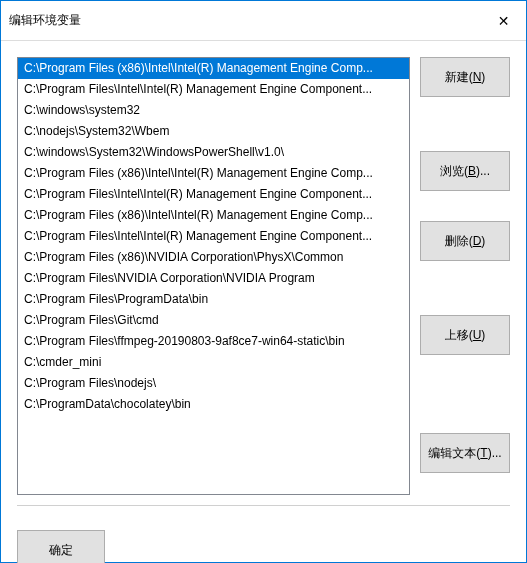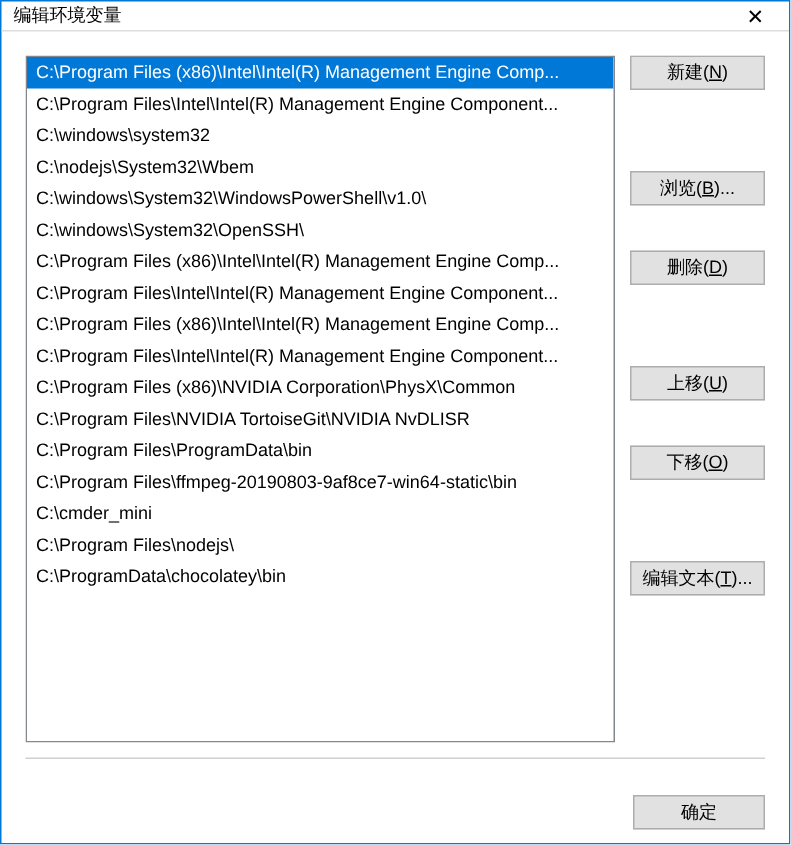--- a/index.html
+++ b/index.html
@@ -1,32 +1,32 @@
 <!DOCTYPE html>
 <html><head>
   <meta charset="utf-8">
   <style>
     * { box-sizing: border-box; margin: 0; padding: 0; }
     body { font-family: "Microsoft YaHei", "Segoe UI", sans-serif; font-size: 12px; background: #fff; }
     .window { width: 527px; height: 563px; border: 1px solid #0078d7; display: flex; flex-direction: column; background: #fff; }
-    .titlebar { height: 20px; display: flex; align-items: center; justify-content: space-between; padding-left: 8px; border-bottom: 1px solid #ddd; }
+    .titlebar { height: 40px; display: flex; align-items: center; justify-content: space-between; padding-left: 8px; border-bottom: 1px solid #ddd; }
     .titlebar-text { font-size: 12px; color: #000; }
     .close-btn { width: 45px; height: 29px; display: flex; align-items: center; justify-content: center; cursor: pointer; }
     .close-x { font-size: 14px; font-family: Arial; line-height: 1; }
     .content { flex: 1; display: flex; flex-direction: column; padding: 16px 16px 12px 16px; }
     .main-row { flex: 1; display: flex; gap: 10px; overflow: hidden; }
     .listbox { flex: 1; border: 1px solid #828790; background: #fff; overflow-y: auto; }
     .list-item { padding: 3px 6px; font-size: 12px; white-space: nowrap; overflow: hidden; text-overflow: ellipsis; cursor: default; line-height: 15px; }
     .list-item.selected { background: #0078d7; color: #fff; }
     .list-item.highlighted { position: relative; }
     .list-item.highlighted::after { content: ""; position: absolute; left: 2px; right: 2px; top: -1px; bottom: -1px; border: 3px solid #e60000; pointer-events: none; }
     .button-col { width: 90px; display: flex; flex-direction: column; gap: 6px; }
     .btn-spacer { height: 18px; }
-    .win-btn { height: 23px; background: #e1e1e1; border: 1px solid #adadad; font-size: 12px; cursor: pointer; font-family: inherit; padding: 0 4px; }
-    .footer { height: 44px; padding: 12px 16px 8px 16px; display: flex; justify-content: flex-end; gap: 8px; border-top: 0px solid #ddd; }
+    .win-btn { height: 40px; background: #e1e1e1; border: 1px solid #adadad; font-size: 12px; cursor: pointer; font-family: inherit; padding: 0 4px; }
+    .footer { height: 44px; padding: 12px 16px 8px 16px; display: flex; justify-content: space-between; gap: 8px; border-top: 0px solid #ddd; }
     .footer .win-btn { width: 88px; }
     .divider { margin-top: 10px; border-top: 1px solid #d0d0d0; }
     .shortcut { text-decoration: underline; }
   </style>
 </head>
 <body>
 
 <div class="window">
   <div class="titlebar">
     <span class="titlebar-text">编辑环境变量</span>
@@ -35,45 +35,44 @@
     </div>
   </div>
   <div class="content">
     <div class="main-row">
       <div class="listbox" id="listbox">
           <div class="list-item selected">C:\Program Files (x86)\Intel\Intel(R) Management Engine Comp...</div>
           <div class="list-item">C:\Program Files\Intel\Intel(R) Management Engine Component...</div>
           <div class="list-item">C:\windows\system32</div>
           <div class="list-item">C:\nodejs\System32\Wbem</div>
           <div class="list-item">C:\windows\System32\WindowsPowerShell\v1.0\</div>
-          <div class="list-item">C:\windows\System32\OpenSSH\</div>
           <div class="list-item">C:\Program Files (x86)\Intel\Intel(R) Management Engine Comp...</div>
           <div class="list-item">C:\Program Files\Intel\Intel(R) Management Engine Component...</div>
           <div class="list-item">C:\Program Files (x86)\Intel\Intel(R) Management Engine Comp...</div>
           <div class="list-item">C:\Program Files\Intel\Intel(R) Management Engine Component...</div>
           <div class="list-item">C:\Program Files (x86)\NVIDIA Corporation\PhysX\Common</div>
-          <div class="list-item">C:\Program Files\NVIDIA TortoiseGit\NVIDIA NvDLISR</div>
+          <div class="list-item">C:\Program Files\NVIDIA Corporation\NVIDIA Program</div>
           <div class="list-item">C:\Program Files\ProgramData\bin</div>
+          <div class="list-item">C:\Program Files\Git\cmd</div>
           <div class="list-item">C:\Program Files\ffmpeg-20190803-9af8ce7-win64-static\bin</div>
           <div class="list-item">C:\cmder_mini</div>
           <div class="list-item">C:\Program Files\nodejs\</div>
           <div class="list-item">C:\ProgramData\chocolatey\bin</div>
         </div>
       <div class="button-col">
         <button class="win-btn"><span>新建(</span><span class="shortcut">N</span><span>)</span></button>
         <div class="btn-spacer"></div>
         <div class="btn-spacer"></div>
         <button class="win-btn"><span>浏览(</span><span class="shortcut">B</span><span>)...</span></button>
         <div class="btn-spacer"></div>
         <button class="win-btn"><span>删除(</span><span class="shortcut">D</span><span>)</span></button>
         <div class="btn-spacer"></div>
         <div class="btn-spacer"></div>
         <button class="win-btn"><span>上移(</span><span class="shortcut">U</span><span>)</span></button>
         <div class="btn-spacer"></div>
-        <button class="win-btn"><span>下移(</span><span class="shortcut">O</span><span>)</span></button>
         <div class="btn-spacer"></div>
         <div class="btn-spacer"></div>
         <button class="win-btn"><span>编辑文本(</span><span class="shortcut">T</span><span>)...</span></button>
       </div>
     </div>
     <div class="divider"></div>
   </div>
   <div class="footer">
     <button class="win-btn">确定</button>
   </div>

